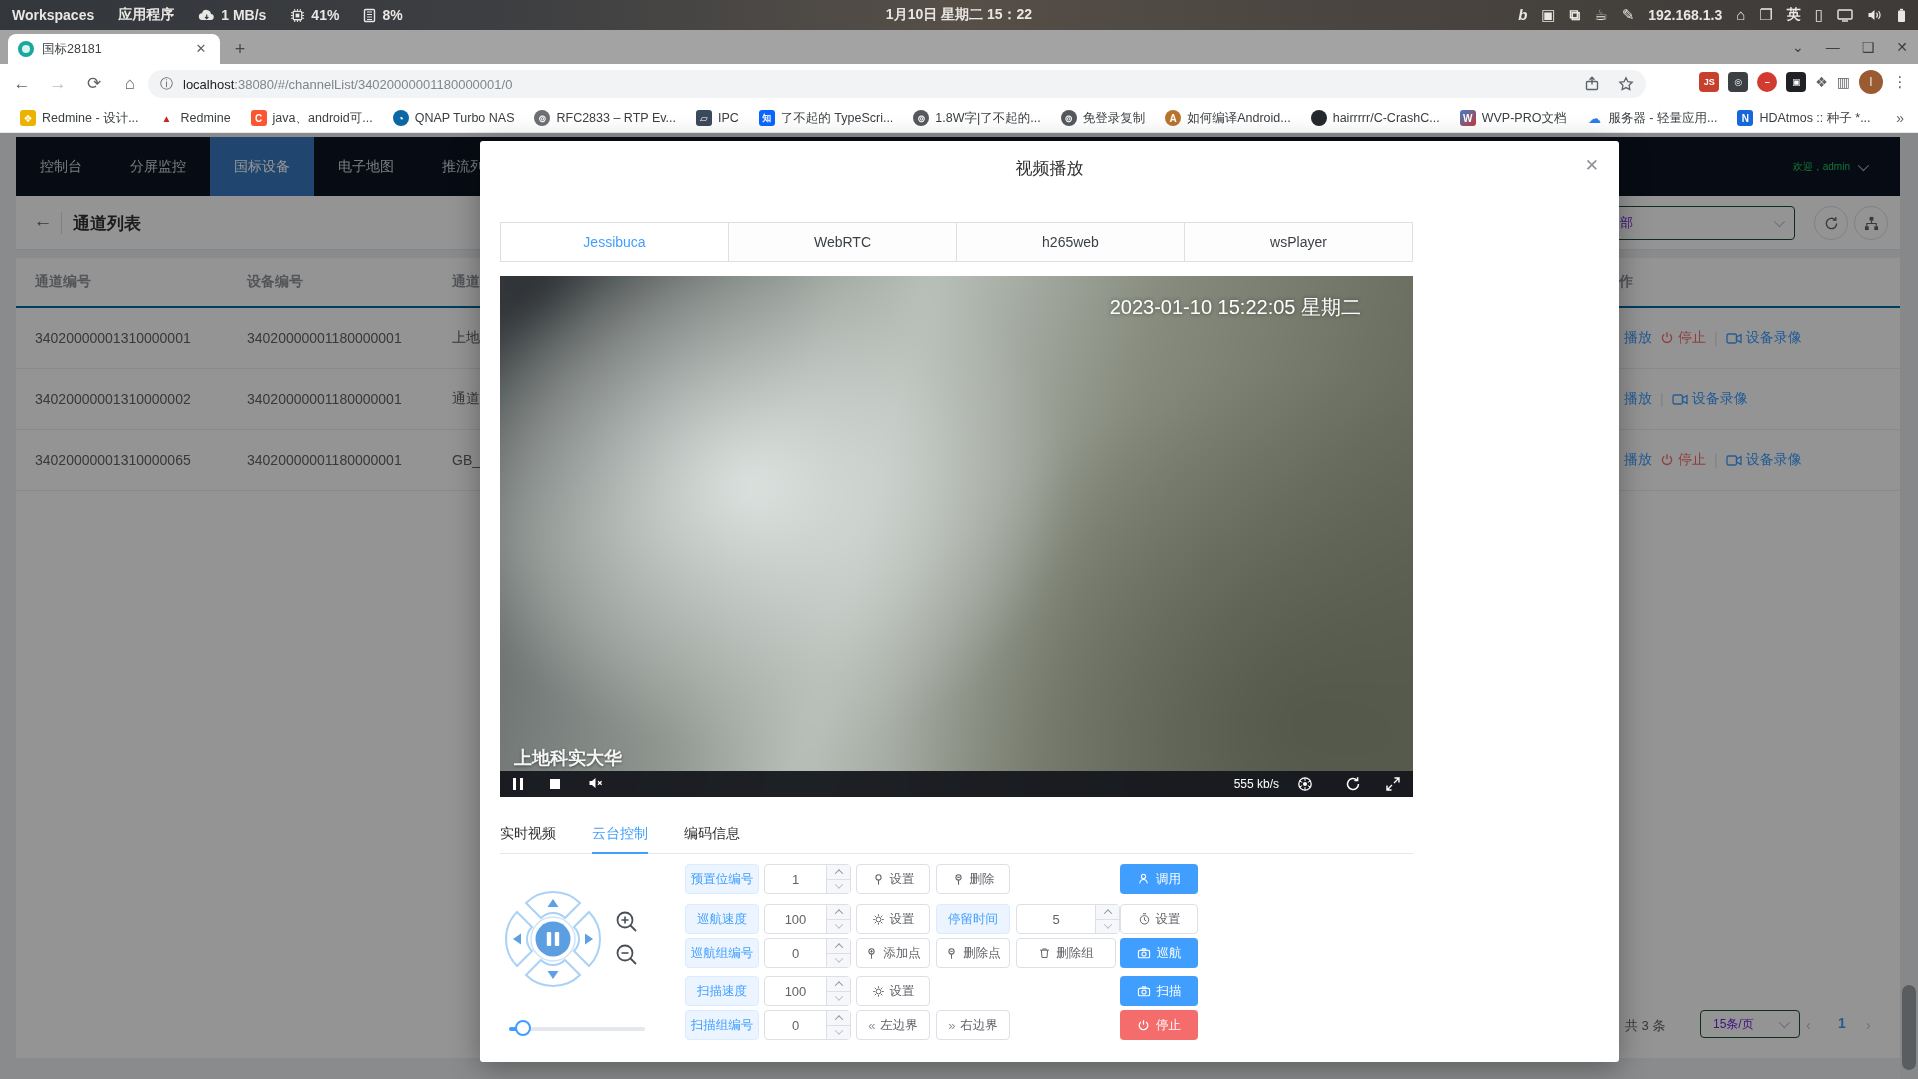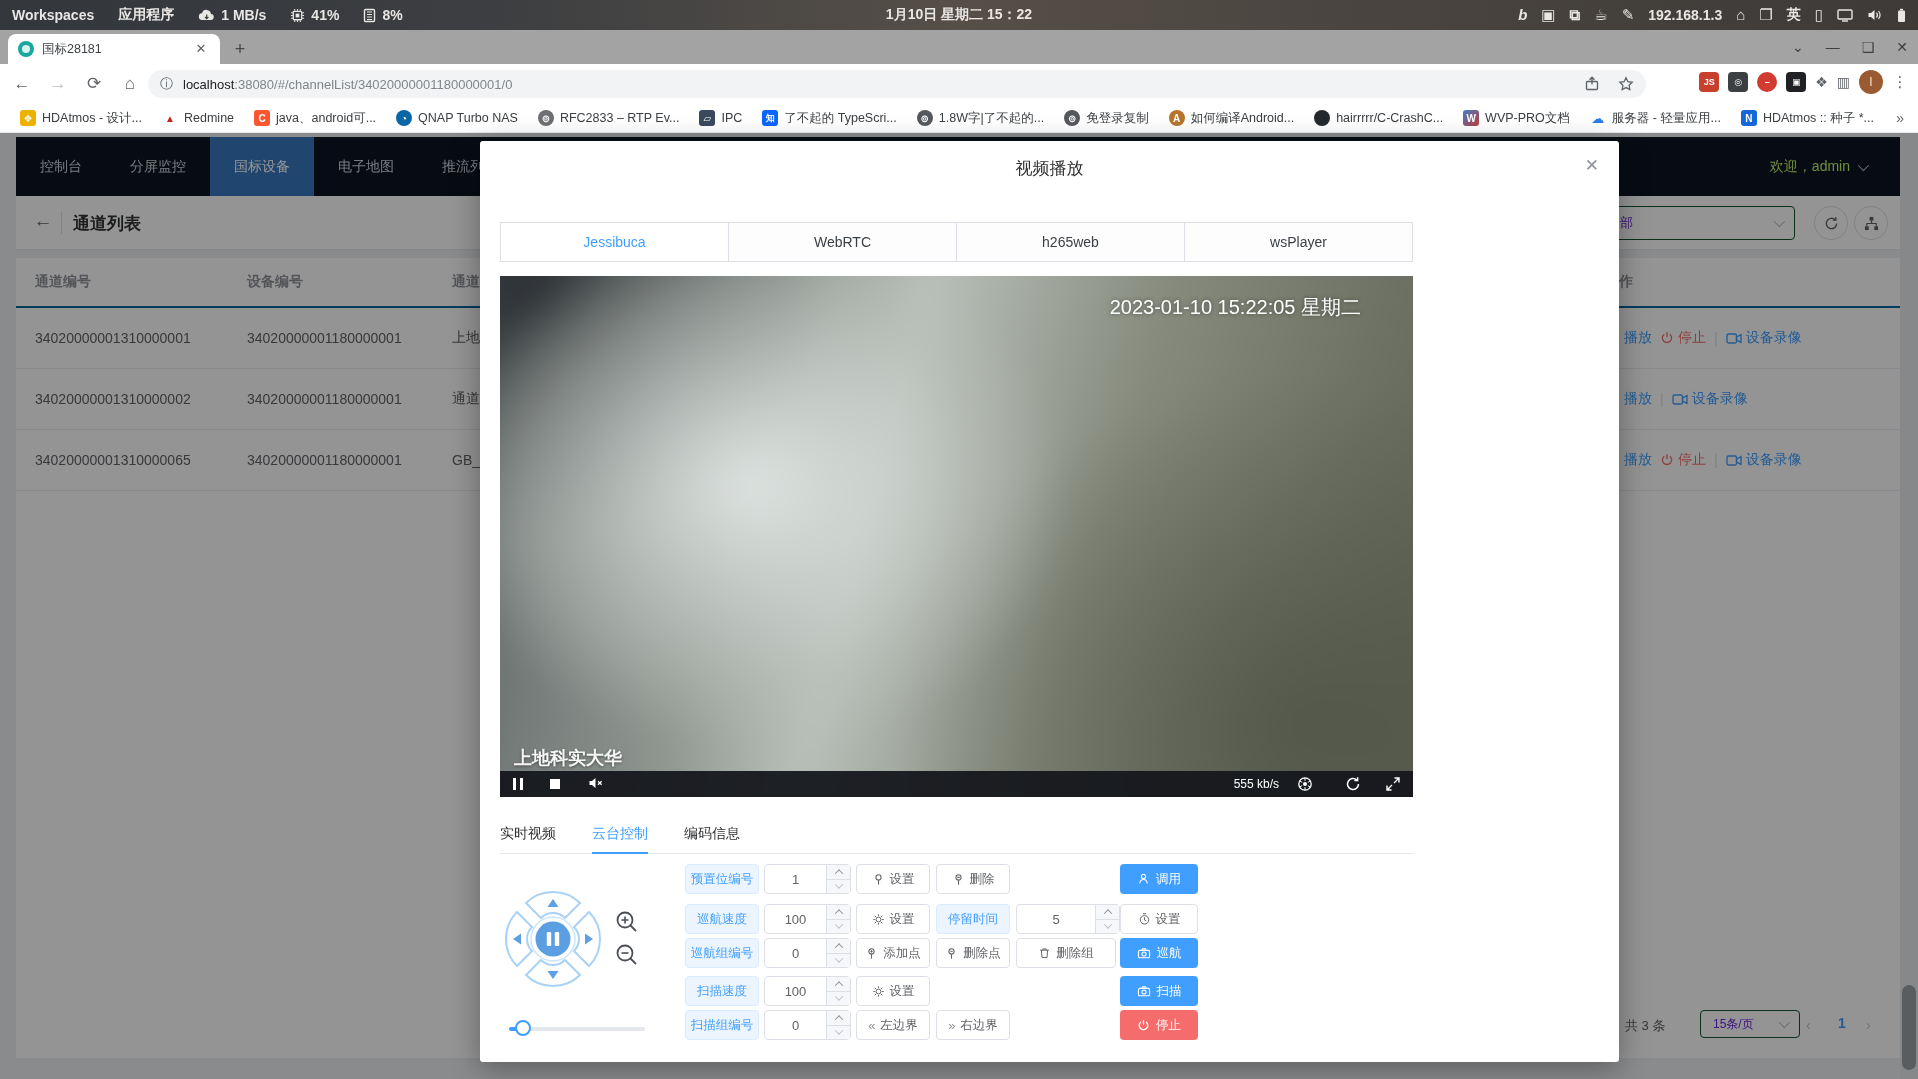--- a/index.html
+++ b/index.html
@@ -45,21 +45,21 @@
   .bk { display:flex; align-items:center; gap:6px; font-size:12.5px; color:#3c4043; padding:0 10px; white-space:nowrap; }
   .bi { width:16px; height:16px; border-radius:3px; font-size:10px; font-weight:bold; color:#fff; display:flex; align-items:center; justify-content:center; flex:none;}
   .bi.round{border-radius:50%;}
   .bk-over { margin-left:auto; margin-right:14px; color:#5f6368; font-size:14px; }
 
   
   .page { position:absolute; left:0; top:133px; width:1918px; height:946px; background:#eef0f2; }
   .appnav { position:absolute; left:16px; top:4px; width:1884px; height:59px; background:#0d1524; display:flex; align-items:center; }
   .ntab { height:59px; line-height:59px; padding:0 24px; font-size:14px; color:#cfd3da; }
   .ntab.on { background:#3778be; color:#fff; }
-  .welcome { position:absolute; right:34px; color:#bef264; font-size:14px; display:flex; align-items:center; gap:8px;}
+  .welcome { position:absolute; right:34px; color:#22c55e; font-size:10px; display:flex; align-items:center; gap:8px;}
 
   .subheader { position:absolute; left:16px; top:63px; width:1884px; height:54px; background:#fff; border-bottom:1px solid #e4e7ed;}
   .backarrow { position:absolute; left:14px; top:14px; font-size:19px; color:#606266; width:26px; text-align:center;}
   .bc-div { position:absolute; left:45px; top:16px; width:1px; height:22px; background:#dcdfe6; }
   .bc-title { position:absolute; left:57px; top:16px; font-size:17px; font-weight:bold; color:#303133; }
   .selbox { background:#fff; border:1px solid #14532d; border-radius:4px; height:34px; display:flex; align-items:center; padding:0 12px; font-size:13px; color:#6d28d9;}
   .chev { width:8px; height:8px; border-right:1.5px solid #b6bbc4; border-bottom:1.5px solid #b6bbc4; transform:rotate(45deg) translateY(-2px); flex:none;}
   .cutsel { position:absolute; left:1384px; top:10px; width:98px; justify-content:flex-end; gap:10px;}
   .statlbl { position:absolute; left:1499px; top:20px; font-size:14px; color:#606266; }
   .statsel { position:absolute; left:1578px; top:10px; width:201px; justify-content:space-between; }
@@ -246,21 +246,21 @@
     <span style="color:#5f6368;font-size:14px;">❖</span>
     <span style="color:#5f6368;font-size:14px;">▥</span>
     <span class="avatar">I</span>
     <span class="kebab">⋮</span>
   </div>
 </div>
 
 <div class="bookbar">
   <div class="bk">
       <span class="bi" style="background:#edb200;">❖</span>
-      <span>HDAtmos - 设计...</span>
+      <span>Redmine - 设计...</span>
     </div>
   <div class="bk">
       <span class="bi" style="background:#fff;color:#c22;">▲</span>
       <span>Redmine</span>
     </div>
   <div class="bk">
       <span class="bi" style="background:#fc5531;">C</span>
       <span>java、android可...</span>
     </div>
   <div class="bk">

